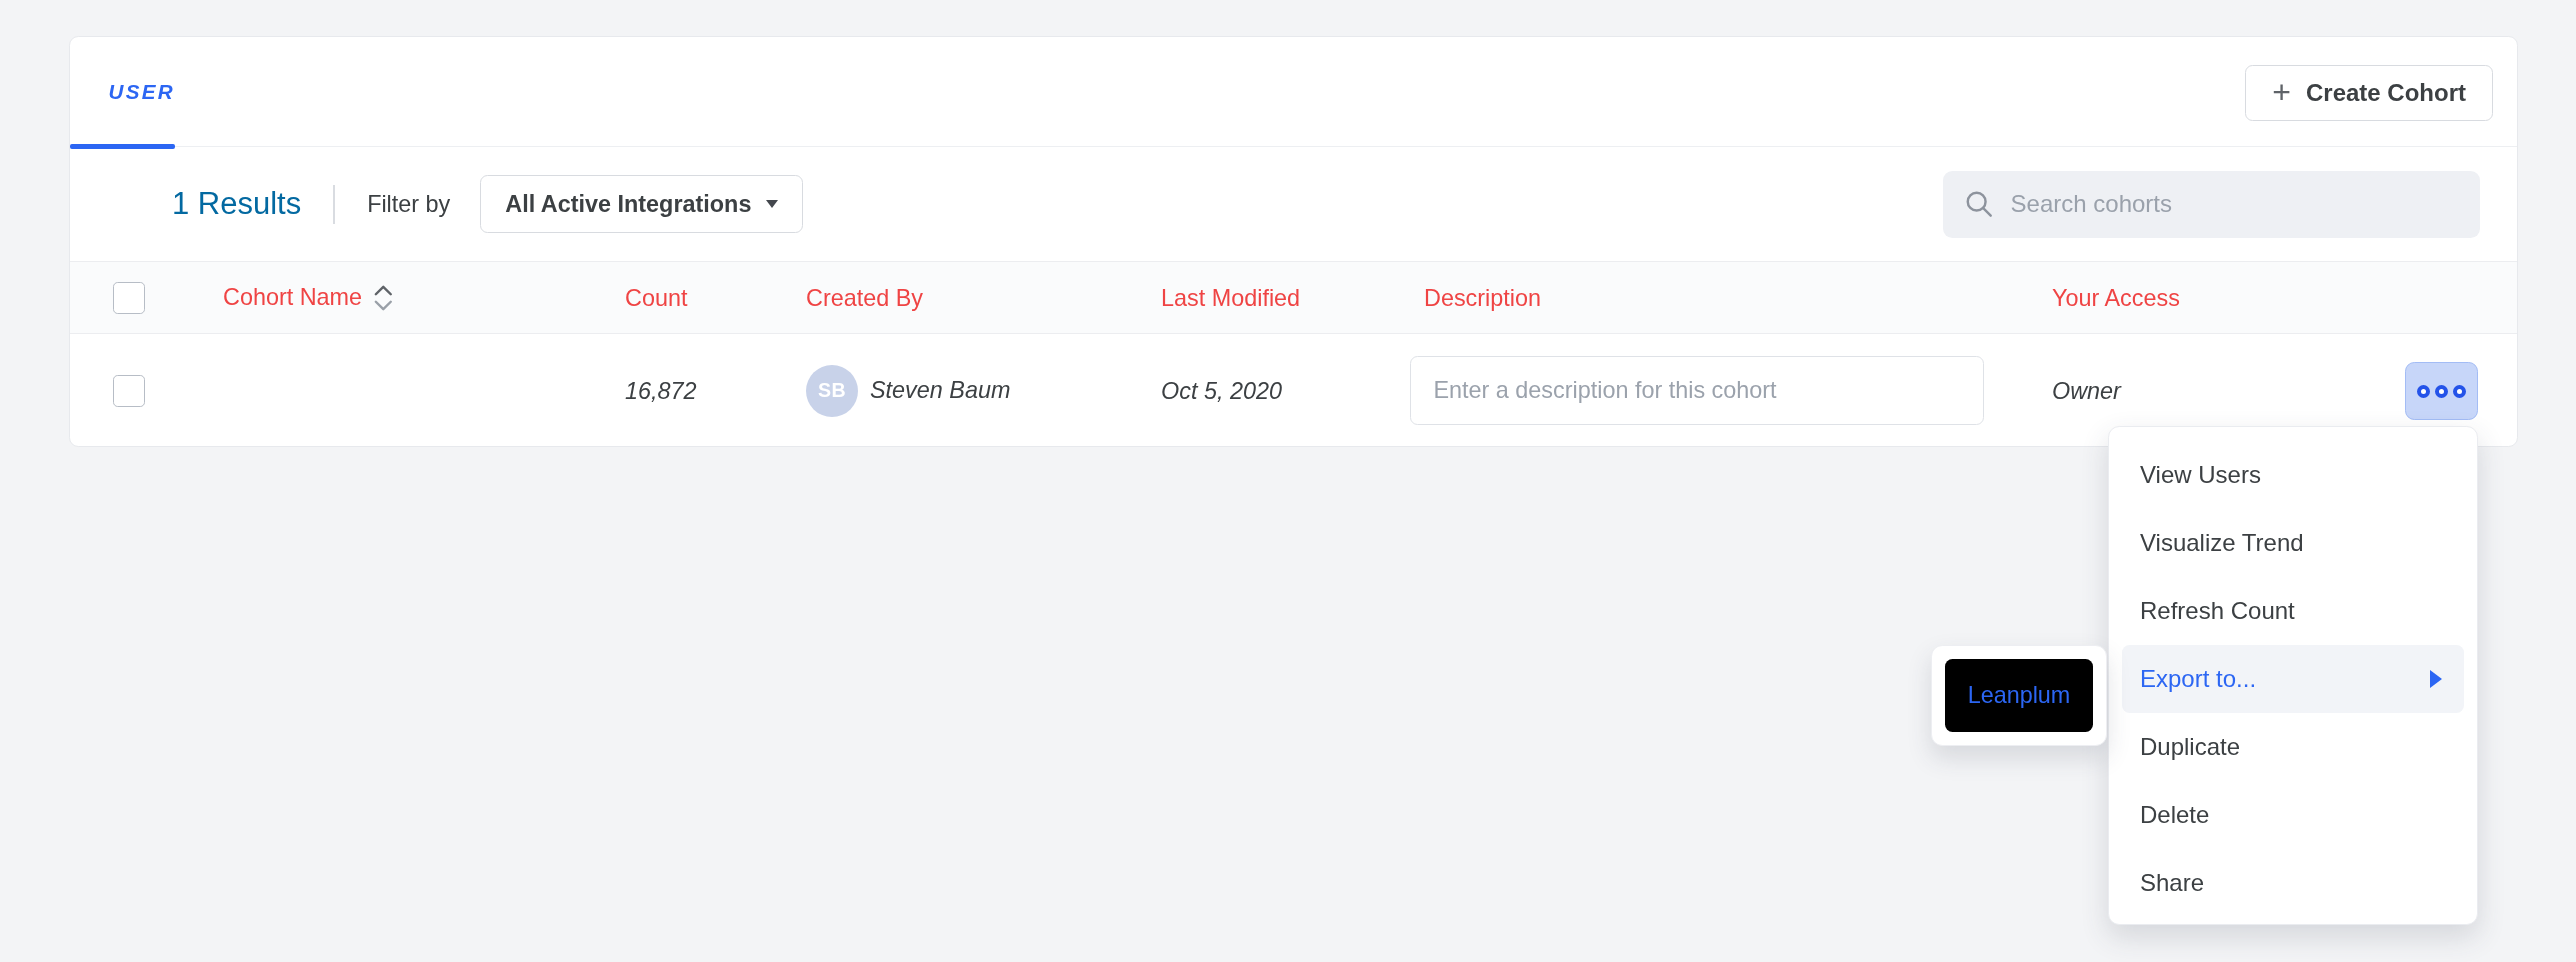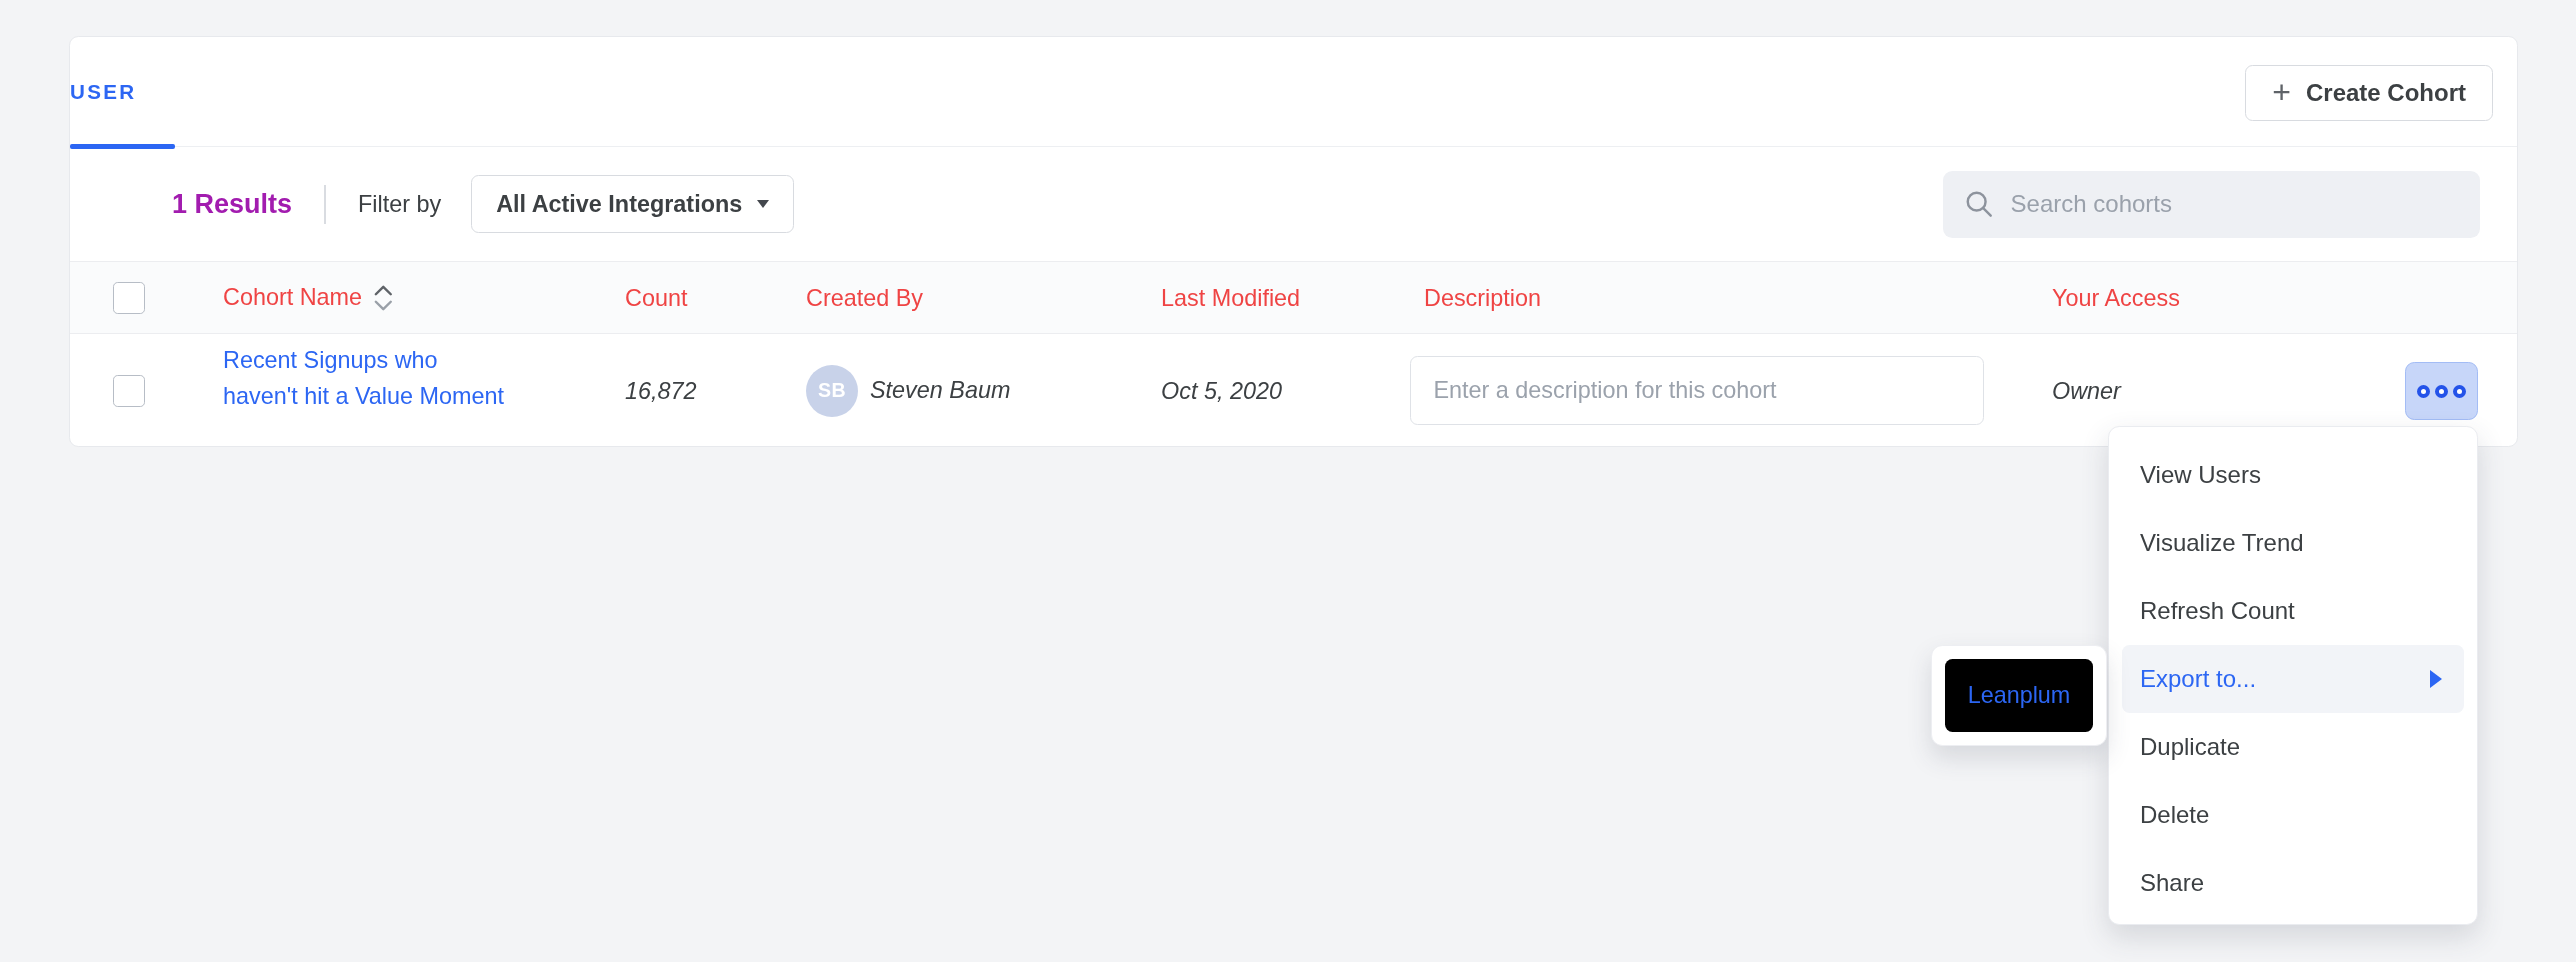--- a/index.html
+++ b/index.html
@@ -18,22 +18,23 @@
     border: 0.9px solid #e7e9ed;
     border-radius: 9.3px;
   }
   
   .tabbar {
     position: relative; height: 110px;
     border-bottom: 1.9px solid #edeff2;
   }
   .tab {
     position: absolute; left: 0; top: 0; width: 105px; height: 110px;
-    display: flex; align-items: center; justify-content: flex-start;
-    cursor: pointer;
+    display: flex; align-items: center; justify-content: flex-end;
+    cursor: pointer;
+    font-style: italic;
   }
   .tab-label {
     font-size: 20.6px; font-weight: 700; letter-spacing: 2.3px;
     color: var(--accent, #2c66f3);
   }
   .tab-underline {
     position: absolute; left: 0; bottom: -1.9px; width: 105px; height: 4.7px;
     background: var(--accent, #2c66f3); border-radius: 1.9px;
   }
   .create-btn {
@@ -43,21 +44,21 @@
     background: #fff; border: 1.4px solid #d8dbe0; border-radius: 7.5px;
     cursor: pointer;
   }
   .plus-icon { font-size: 32px; font-weight: 400; color: #5f6368; line-height: 1; margin-top: -2.8px; }
   .create-label { font-size: 24px; font-weight: 600; color: #3c4043; }
   
   .toolbar {
     position: relative; height: 114px;
     display: flex; align-items: center;
   }
-  .results { margin-left: 102px; font-size: 27px; font-weight: 700; color: #a21caf; }
+  .results { margin-left: 102px; font-size: 31px; font-weight: 400; color: #0369a1; }
   .vdiv { margin-left: 32px; width: 1.9px; height: 39px; background: #d9dce1; }
   .filter-by { margin-left: 32px; font-size: 23.4px; font-weight: 500; color: #3c4043; }
   .filter-btn {
     margin-left: 30px; height: 58px;
     display: flex; align-items: center; gap: 15px;
     padding: 0 24px;
     background: #fff; border: 1.4px solid #d8dbe0; border-radius: 7.5px;
     cursor: pointer;
   }
   .filter-btn + .filter-btn { margin-left: 28px; }
@@ -226,21 +227,20 @@
     <span class="cell c-created th">Created By</span>
     <span class="cell c-modified th">Last Modified</span>
     <span class="cell c-desc th">Description</span>
     <span class="cell c-access th">Your Access</span>
   </div>
 
   <div class="trow">
     <span class="cell c-check">
       <input type="checkbox" class="checkbox" style="">
     </span>
-    <a class="name-link">Recent Signups who haven't hit a Value Moment</a>
     <span class="cell c-count td">16,872</span>
     <span class="cell c-created created-cell">
       <span class="avatar">SB</span>
       <span class="td">Steven Baum</span>
     </span>
     <span class="cell c-modified td">Oct 5, 2020</span>
     <input class="desc-input" type="text" placeholder="Enter a description for this cohort" style="">
     <span class="cell c-access td">Owner</span>
     <button class="more-btn">
       <span class="dot-ring"></span>

